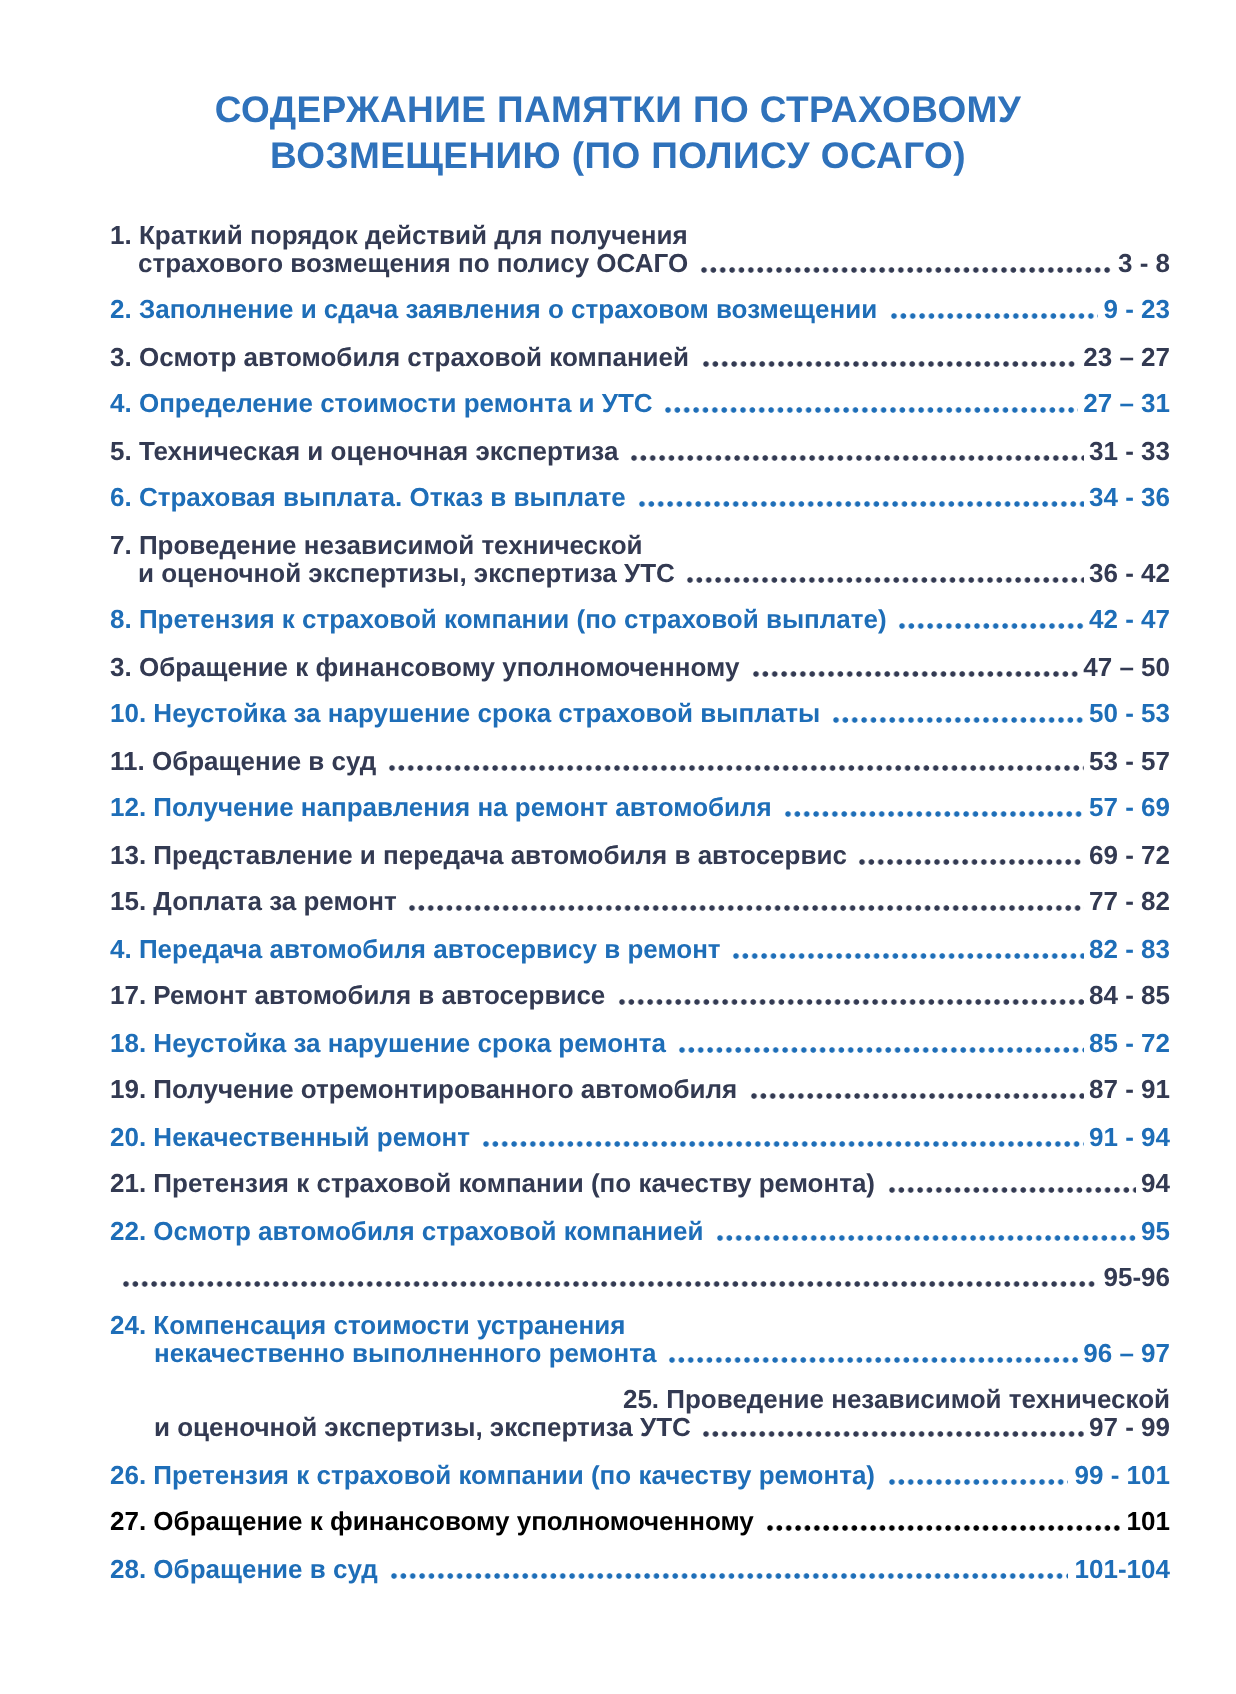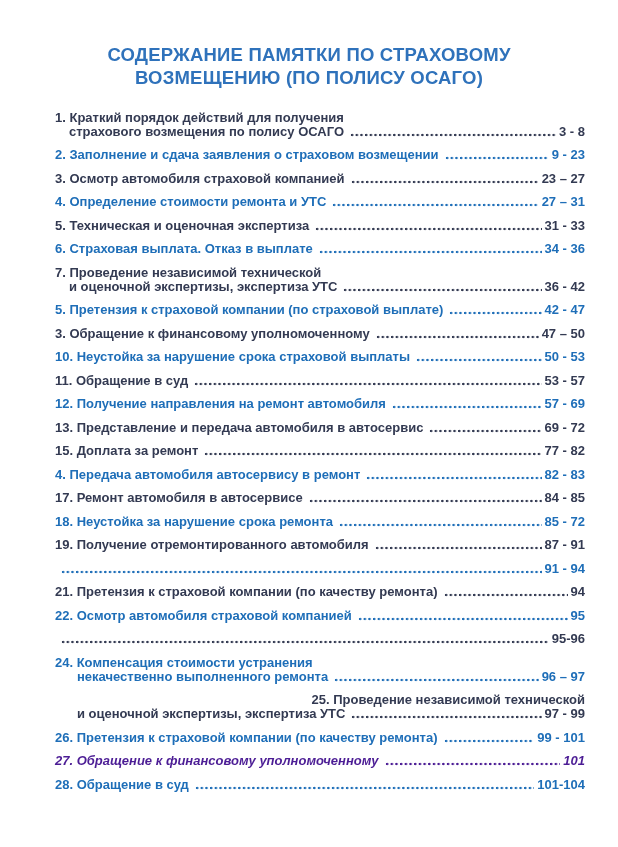--- a/index.html
+++ b/index.html
@@ -89,21 +89,21 @@
       <div class="item" style="color: rgb(51, 58, 82);">
         <div class="line"><span class="txt">7. Проведение независимой технической</span></div>
         <div class="row cont-1">
           <span class="txt">и оценочной экспертизы, экспертиза УТС</span>
           <span class="dots"></span>
           <span class="pg">36 - 42</span>
         </div>
       </div>
       <div class="item" style="color: rgb(30, 110, 184);">
         <div class="row">
-          <span class="txt">5. Претензия к страховой компании (по страховой выплате)</span>
+          <span class="txt">8. Претензия к страховой компании (по страховой выплате)</span>
           <span class="dots"></span>
           <span class="pg">42 - 47</span>
         </div>
       </div>
       <div class="item" style="color: rgb(51, 58, 82);">
         <div class="row">
           <span class="txt">3. Обращение к финансовому уполномоченному</span>
           <span class="dots"></span>
           <span class="pg">47 – 50</span>
         </div>
@@ -166,20 +166,21 @@
       </div>
       <div class="item" style="color: rgb(51, 58, 82);">
         <div class="row">
           <span class="txt">19. Получение отремонтированного автомобиля</span>
           <span class="dots"></span>
           <span class="pg">87 - 91</span>
         </div>
       </div>
       <div class="item" style="color: rgb(30, 110, 184);">
         <div class="row">
+          <span class="txt">20. Некачественный ремонт</span>
           <span class="dots"></span>
           <span class="pg">91 - 94</span>
         </div>
       </div>
       <div class="item" style="color: rgb(51, 58, 82);">
         <div class="row">
           <span class="txt">21. Претензия к страховой компании (по качеству ремонта)</span>
           <span class="dots"></span>
           <span class="pg">94</span>
         </div>
@@ -213,21 +214,21 @@
           <span class="pg">97 - 99</span>
         </div>
       </div>
       <div class="item" style="color: rgb(30, 110, 184);">
         <div class="row">
           <span class="txt">26. Претензия к страховой компании (по качеству ремонта)</span>
           <span class="dots"></span>
           <span class="pg">99 - 101</span>
         </div>
       </div>
-      <div class="item" style="color: #4c1d95; font-style: italic;">
+      <div class="item" style="color: #000000;">
         <div class="row">
           <span class="txt">27. Обращение к финансовому уполномоченному</span>
           <span class="dots"></span>
           <span class="pg">101</span>
         </div>
       </div>
       <div class="item" style="color: rgb(30, 110, 184);">
         <div class="row">
           <span class="txt">28. Обращение в суд</span>
           <span class="dots"></span>

